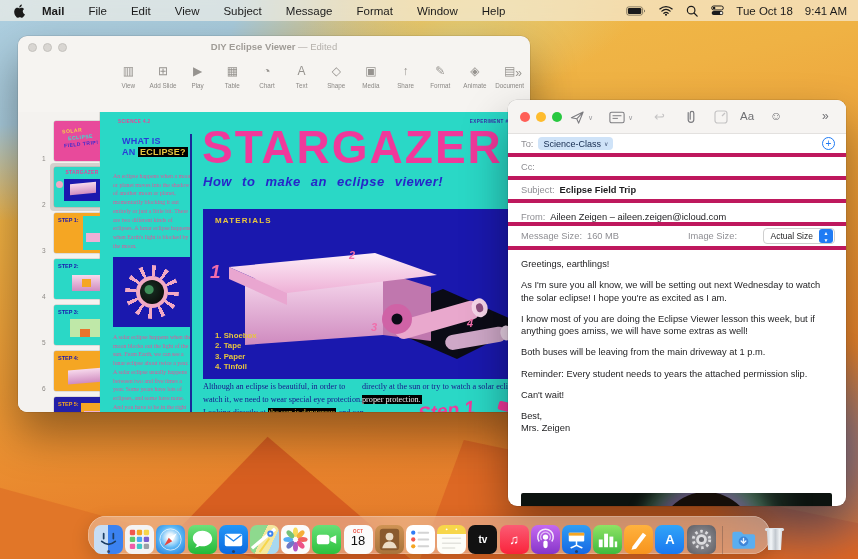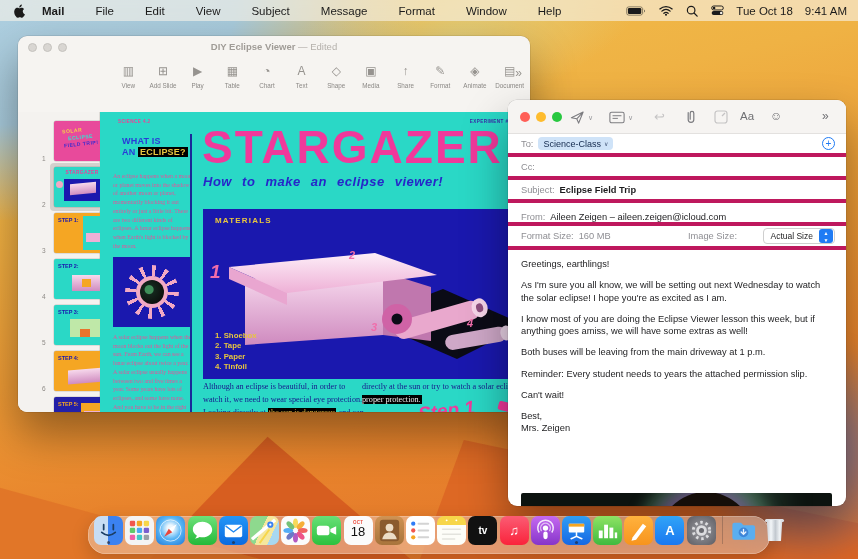--- a/index.html
+++ b/index.html
@@ -22,21 +22,21 @@
     clip-path:polygon(10% 0,100% 70%,100% 100%,0 100%);background:#db6323;opacity:.8;}
   .wp-facet3{left:0px;top:470px;width:260px;height:89px;
     clip-path:polygon(0 20%,100% 100%,0 100%);background:#e07428;opacity:.9;}
 
   
   #menubar{left:0;top:0;width:858px;height:21px;z-index:40;
     background:rgba(247,242,233,.62);backdrop-filter:blur(14px);
     display:flex;align-items:center;font-size:11.5px;color:#1b1b1b;}
   #menubar .apple{margin-left:13px;display:flex;align-items:center;}
   #menubar .mname{margin-left:17px;font-weight:700;}
-  #menubar .mitem{margin-left:31px;}
+  #menubar .mitem{margin-left:24px;}
   #menubar .spacer{flex:1;}
   #menubar .sicon{margin-left:13px;display:flex;align-items:center;}
   #menubar .clock{margin-left:12px;margin-right:11px;white-space:nowrap;}
   #menubar .date{margin-left:12px;white-space:nowrap;}
 
   
   .window{border-radius:9px;box-shadow:0 22px 45px rgba(0,0,0,.38),0 0 0 .5px rgba(0,0,0,.15);}
   .tl{width:11px;height:11px;border-radius:50%;display:inline-block;}
 
   
@@ -151,21 +151,21 @@
     background:radial-gradient(circle,rgba(30,20,15,0) 30%,rgba(150,110,185,.45) 46%,rgba(110,175,135,.4) 58%,rgba(20,30,24,0) 72%);}
   .coronag{position:absolute;left:130px;top:-50px;width:160px;height:120px;border-radius:50%;filter:blur(10px);
     background:radial-gradient(circle,rgba(120,185,150,.35),rgba(120,185,150,0) 70%);}
   .moon{position:absolute;left:137px;top:-1px;width:96px;height:96px;border-radius:50%;background:#150e09;
     box-shadow:0 0 14px 2px rgba(165,120,205,.35);}
 
   
   #dock{left:88px;top:516px;width:682px;height:38px;z-index:30;border-radius:18px;
     background:rgba(243,229,219,.42);backdrop-filter:blur(16px);
     box-shadow:inset 0 0 0 .5px rgba(255,255,255,.45),0 6px 18px rgba(0,0,0,.18);
-    display:flex;align-items:flex-start;padding:0 5px;}
+    display:flex;align-items:flex-end;padding:0 5px;}
   .di{width:29px;height:29px;border-radius:7px;margin:0 1.1px;position:relative;overflow:hidden;flex:none;}
   .di svg{position:absolute;left:0;top:0;}
   .ddiv{width:1px;height:28px;background:rgba(90,70,60,.35);margin:0 5px;flex:none;}
   .ind{position:absolute;width:3px;height:3px;border-radius:50%;background:rgba(40,30,25,.6);bottom:1px;}
   .i-finder{background:linear-gradient(90deg,#c7ddf4 0 50%,#3b82f1 50% 100%);}
   .i-launchpad{background:#f4f4f4;}
   .i-safari{background:radial-gradient(circle at 50% 42%,#eef7fd 0 14%,#59b6f5 48%,#1e78d8 100%);}
   .i-messages{background:linear-gradient(180deg,#6ee17a,#23b939);}
   .i-mail{background:linear-gradient(180deg,#2396f7,#0b6ae0);}
   .i-maps{background:linear-gradient(115deg,#8ed98e 0 42%,#f5e79e 42% 72%,#a8d8f0 72%);}
@@ -451,21 +451,21 @@
     </div>
     <div class="mfield" style="top:80px;">
       <span class="flabel">Subject:</span>
       <span class="fvalue" style="font-weight:600;">Eclipse Field Trip</span>
     </div>
     <div class="mfield" style="top:103px;align-items:flex-end;">
       <span class="flabel">From:</span>
       <span class="fvalue">Aileen Zeigen – aileen.zeigen@icloud.com</span>
     </div>
     <div class="mfield" style="top:126px;height:24px;">
-      <span class="flabel">Format Size:</span>
+      <span class="flabel">Message Size:</span>
       <span class="flabel">160 MB</span>
       <span class="flabel" style="position:absolute;right:104px;text-align:right;">Image Size:</span>
       <span class="sizesel">
         <span>Actual Size</span>
         <span class="stepperbox"><span>▲</span><br><span>▼</span></span>
       </span>
     </div>
 
     <div id="mbody" class="abs" style="top:158px;">
       <p>Greetings, earthlings!</p>

